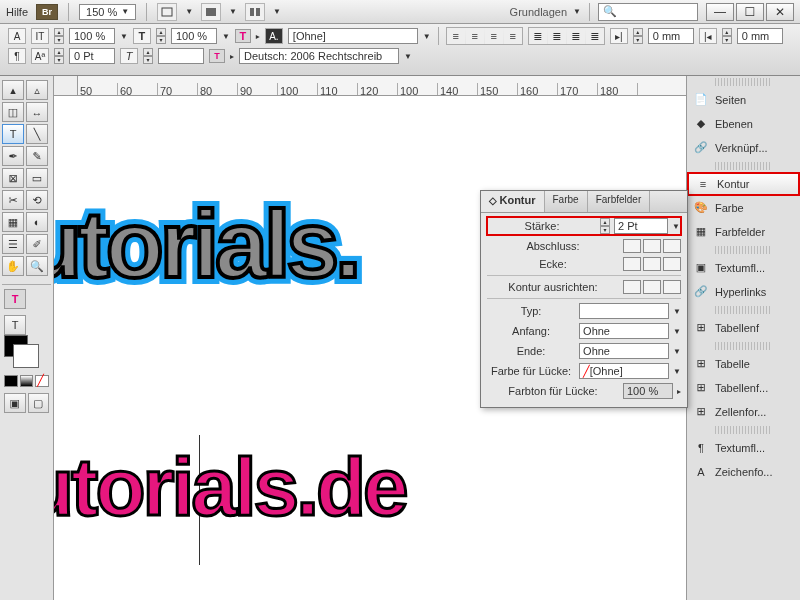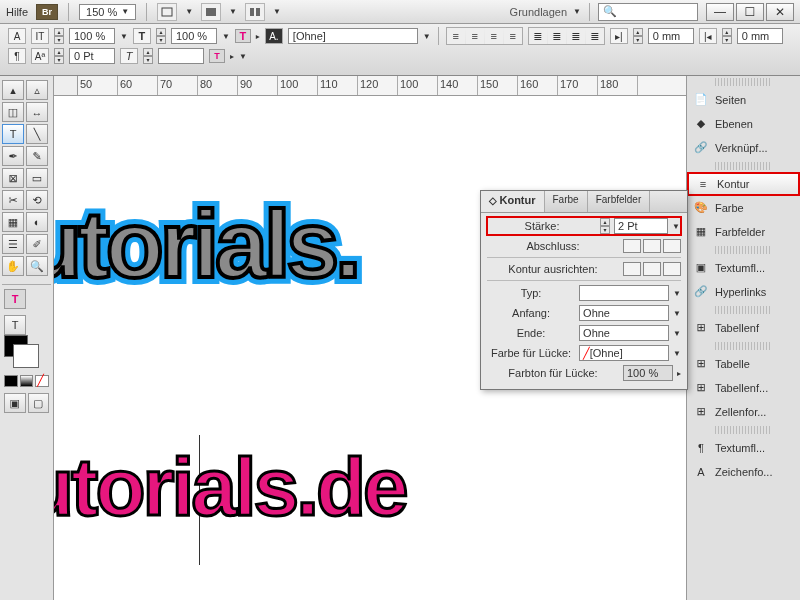--- a/index.html
+++ b/index.html
@@ -36,21 +36,21 @@
 .tool{ width:22px; height:20px; background:linear-gradient(#f8f8f8,#ddd); border:1px solid #9a9a9a; display:flex; align-items:center; justify-content:center;}
 .tool.active{ background:linear-gradient(#fff,#c8dff4); border-color:#4a90d9;}
 .swatch-area{ margin-top:6px; padding:4px 2px; border-top:1px solid #aaa;}
 .swatch-main{ width:24px; height:22px; background:#000; border:1px solid #666; position:relative;}
 .swatch-main:after{content:"";position:absolute;left:8px;top:8px;width:24px;height:22px;background:#fff;border:1px solid #666;}
 .swatch-row{display:flex;gap:2px;margin-top:18px;}
 .swatch-row div{width:14px;height:12px;border:1px solid #888;}
 
 .canvas{ flex:1; background:#fff; position:relative; overflow:hidden;}
 .ruler-h{position:absolute;top:0;left:24px;right:0;height:20px;background:#f4f4f4;border-bottom:1px solid #999;display:flex;font-size:8px;}
-.ruler-tick{flex:0 0 40px;border-right:1px solid #aaa;position:relative;}
+.ruler-tick{flex:0 0 40px;border-right:1px solid #aaa;position:relative;margin-top:7px;}
 .ruler-tick span{position:absolute;top:2px;left:2px;color:#444;}
 .ruler-corner{position:absolute;top:0;left:0;width:24px;height:20px;background:#eee;border-right:1px solid #999;border-bottom:1px solid #999;}
 .doc{position:absolute;top:24px;left:0;right:0;bottom:0;background:#fff;}
 .txt1{position:absolute;top:90px;left:-30px;font-size:95px;font-weight:900;font-family:Arial Black,Arial,sans-serif;letter-spacing:-4px;color:#8a8a8a;-webkit-text-stroke:4px #000;text-shadow:0 0 0 #000;}
 .txt1-glow{position:absolute;top:90px;left:-30px;font-size:95px;font-weight:900;font-family:Arial Black,Arial,sans-serif;letter-spacing:-4px;color:transparent;-webkit-text-stroke:14px #1ea4f2;}
 .txt2{position:absolute;top:340px;left:-30px;font-size:82px;font-weight:900;font-family:Arial Black,Arial,sans-serif;letter-spacing:-3px;color:#e6177e;-webkit-text-stroke:3px #000;}
 .cursor-line{position:absolute;top:335px;left:145px;width:1px;height:130px;background:#333;}
 
 .kontur-panel{position:absolute;top:190px;left:480px;width:208px;background:#e8e8e8;border:1px solid #777;box-shadow:2px 2px 6px rgba(0,0,0,.3);}
 .kp-tabs{height:22px;background:linear-gradient(#e9e9e9,#d2d2d2);display:flex;border-bottom:1px solid #999;}
@@ -181,20 +181,21 @@
       </div>
     <div class="stepper">
         <div>▴</div>
         <div>▾</div>
       </div>
     <div class="numfield"></div>
     <div class="magenta-T">
         <span style="font-size:9px">T</span>
       </div>
       <span style="font-size:8px">▸</span>
+    <div class="combo" style="min-width:160px">Deutsch: 2006 Rechtschreib</div>
       <span style="font-size:8px">▼</span>
   </div>
 </div>
 
 <div class="main">
   <div class="toolbox">
     <div class="tool-row">
         <div class="tool">▴</div>
         <div class="tool">▵</div>
       </div>
@@ -391,20 +392,28 @@
       <span style="font-size:8px">▼</span>
     </div>
     <div class="kp-row">
       <span class="lbl">Abschluss:</span>
       <div class="kp-icons">
           <div></div>
           <div></div>
           <div></div>
         </div>
     </div>
+    <div class="kp-row">
+      <span class="lbl">Ecke:</span>
+      <div class="kp-icons">
+          <div></div>
+          <div></div>
+          <div></div>
+        </div>
+    </div>
     <div style="height:1px;background:#bbb;margin:4px 0"></div>
     <div class="kp-row">
       <span class="lbl">Kontur ausrichten:</span>
       <div class="kp-icons">
           <div></div>
           <div></div>
           <div></div>
         </div>
     </div>
     <div style="height:1px;background:#bbb;margin:4px 0"></div>

